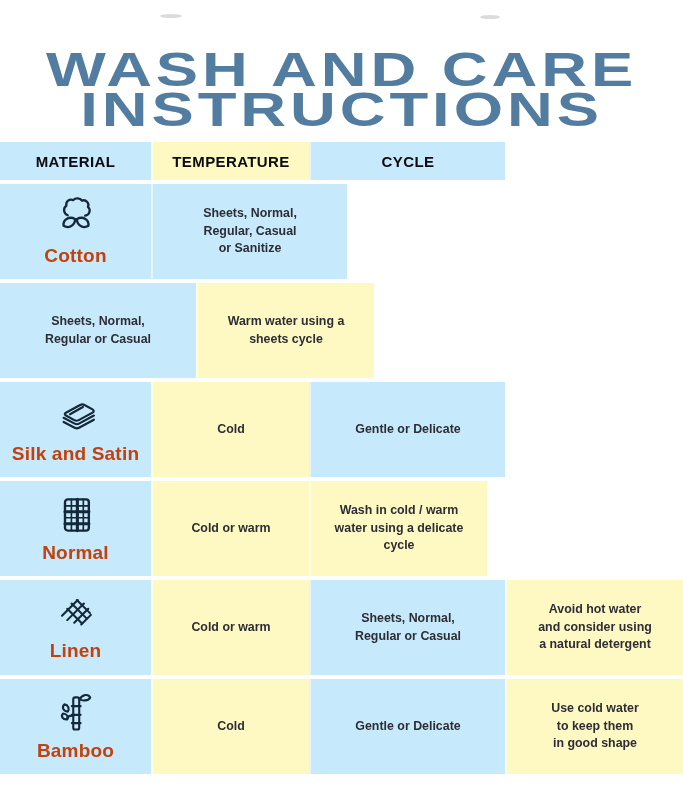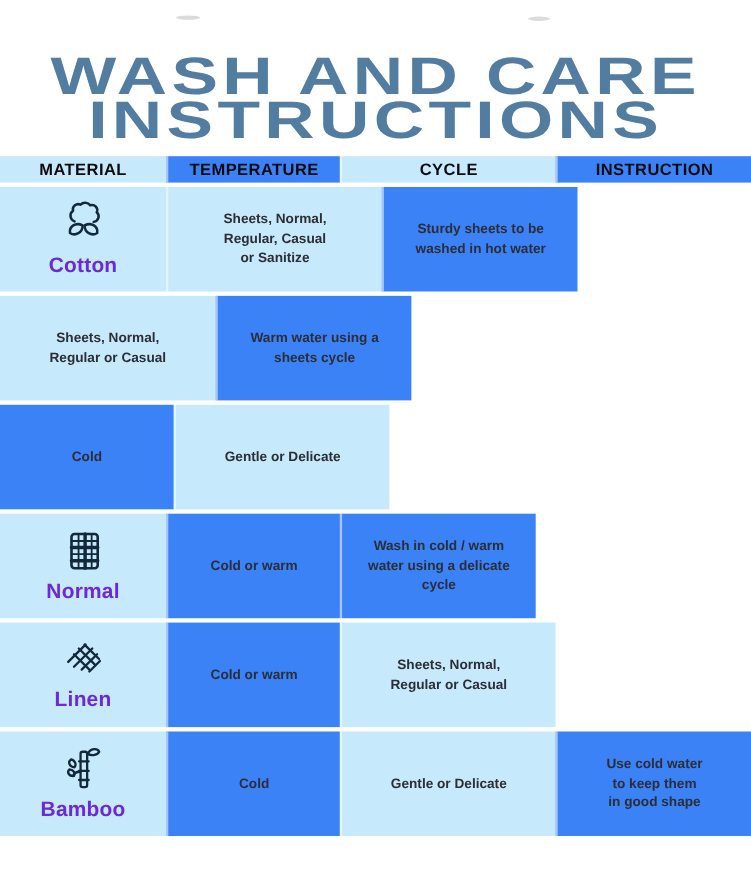--- a/index.html
+++ b/index.html
@@ -28,34 +28,34 @@
 
   .table { position:absolute; left:0; top:142px; width:683px; }
   .trow { display:flex; margin-bottom:4px; }
   .cell {
     display:flex; align-items:center; justify-content:center;
     flex-direction:column;
   }
   .cell + .cell { border-left:2px solid rgba(255,255,255,0.55); }
   .c1 { width:151px; } .c2 { width:158px; } .c3 { width:196px; } .c4 { width:178px; }
   .c-light { background:#c6e9fb; }
-  .c-med  { background:#3b82f6; }
+  .c-med  { background:#fef9c3; }
 
-  .thead .cell { height:24px; }
+  .thead .cell { height:38px; }
   .hcell {
     font-size:15px; font-weight:800; letter-spacing:.4px;
     color:#0b0b0f;
   }
   .brow .cell { height:95px; }
 
   .mat-cell { gap:5px; }
   .icon { display:flex; align-items:center; justify-content:center; }
   .icon svg { display:block; }
   .mat-label {
-    font-size:19px; font-weight:800; color:#6d28d9;
+    font-size:19px; font-weight:800; color:#c2410c;
     text-align:left; white-space:pre-line; line-height:1.12;
     letter-spacing:.2px;
   }
   .body-text {
     font-size:12.4px; font-weight:600; color:#2d2d35;
     text-align:center; white-space:pre-line; line-height:1.45;
     padding:0 3px;
   }
 </style>
 </head>
@@ -70,49 +70,57 @@
     <div class="title-line">WASH AND CARE</div>
     <div class="title-line">INSTRUCTIONS</div>
   </div>
 
   <div class="table">
 
     <div class="trow thead">
       <div class="cell c1 c-light hcell">MATERIAL</div>
       <div class="cell c2 c-med hcell">TEMPERATURE</div>
       <div class="cell c3 c-light hcell">CYCLE</div>
-      <div class="cell c4 c-med hcell">INSTRUCTION</div>
     </div>
 
     <div class="trow brow">
       <div class="cell c1 c-light mat-cell">
         <span class="icon">
           <svg viewBox="0 0 48 48" width="46" height="44" fill="none" stroke="#13293a" stroke-width="2.5" stroke-linecap="round" stroke-linejoin="round">
             <path d="M15 21 C10.5 19.5 9.5 13.5 13.5 10.5 C12.5 6 17 2.5 21 4.5 C23.5 1.5 28.5 2 30.5 5 C35 3.5 39 8 37 12 C40.5 15 39 20.5 34 21.5"></path>
             <path d="M23 25 C23 32 16 36 10.5 32.5 C9.5 26 16 21.5 23 25 Z"></path>
             <path d="M25 25 C25 32 32 36 37.5 32.5 C38.5 26 32 21.5 25 25 Z"></path>
           </svg>
         </span>
         <div class="mat-label">Cotton</div>
       </div>
       <div class="cell c3 c-light body-text">Sheets, Normal,
 Regular, Casual
 or Sanitize</div>
-      <div class="cell c4 c-med body-text">Sturdy sheets to be
-washed in hot water</div>
     </div>
 
     <div class="trow brow">
       <div class="cell c3 c-light body-text">Sheets, Normal,
 Regular or Casual</div>
       <div class="cell c4 c-med body-text">Warm water using a
 sheets cycle</div>
     </div>
 
     <div class="trow brow">
+      <div class="cell c1 c-light mat-cell">
+        <span class="icon">
+          <svg viewBox="0 0 48 48" width="48" height="44" fill="none" stroke="#13293a" stroke-width="2.4" stroke-linecap="round" stroke-linejoin="round">
+            <path d="M13 20.5 L28.5 12 C30 11.2 32 11.2 33.3 12 L42 16.8 C43.8 17.8 43.8 19.3 42 20.3 L27 28.5 C25.5 29.3 23.5 29.3 22.2 28.5 L13 23.4 C11.4 22.5 11.4 21.4 13 20.5 Z"></path>
+            <path d="M17.5 22 L31.5 14.2"></path>
+            <path d="M10.5 26 L22.5 32.3 C24 33.1 26 33.1 27.3 32.3 L43.5 23.5"></path>
+            <path d="M10.5 30.5 L22.5 36.8 C24 37.6 26 37.6 27.3 36.8 L43.5 28"></path>
+          </svg>
+        </span>
+        <div class="mat-label">Silk and Satin</div>
+      </div>
       <div class="cell c2 c-med body-text">Cold</div>
       <div class="cell c3 c-light body-text">Gentle or Delicate</div>
     </div>
 
     <div class="trow brow">
       <div class="cell c1 c-light mat-cell">
         <span class="icon">
           <svg viewBox="0 0 48 48" width="44" height="44" fill="none" stroke="#13293a" stroke-linecap="round">
             <rect x="12" y="7" width="26" height="34" rx="3" stroke-width="2.6"></rect>
             <line x1="19" y1="7" x2="19" y2="41" stroke-width="1.8"></line>
@@ -143,20 +151,23 @@
             <path d="M33 12 L14 31"></path>
             <path d="M38 18 L22 34"></path>
             <path d="M41 25 L30 36"></path>
           </svg>
         </span>
         <div class="mat-label">Linen</div>
       </div>
       <div class="cell c2 c-med body-text">Cold or warm</div>
       <div class="cell c3 c-light body-text">Sheets, Normal,
 Regular or Casual</div>
+      <div class="cell c4 c-med body-text">Avoid hot water
+and consider using
+a natural detergent</div>
     </div>
 
     <div class="trow brow">
       <div class="cell c1 c-light mat-cell">
         <span class="icon">
           <svg viewBox="0 0 48 48" width="44" height="44" fill="none" stroke="#13293a" stroke-width="2.3" stroke-linecap="round" stroke-linejoin="round">
             <rect x="21" y="7" width="6.5" height="35" rx="2"></rect>
             <line x1="19.5" y1="16.5" x2="29" y2="16.5"></line>
             <line x1="19.5" y1="26" x2="29" y2="26"></line>
             <line x1="19.5" y1="35" x2="29" y2="35"></line>

